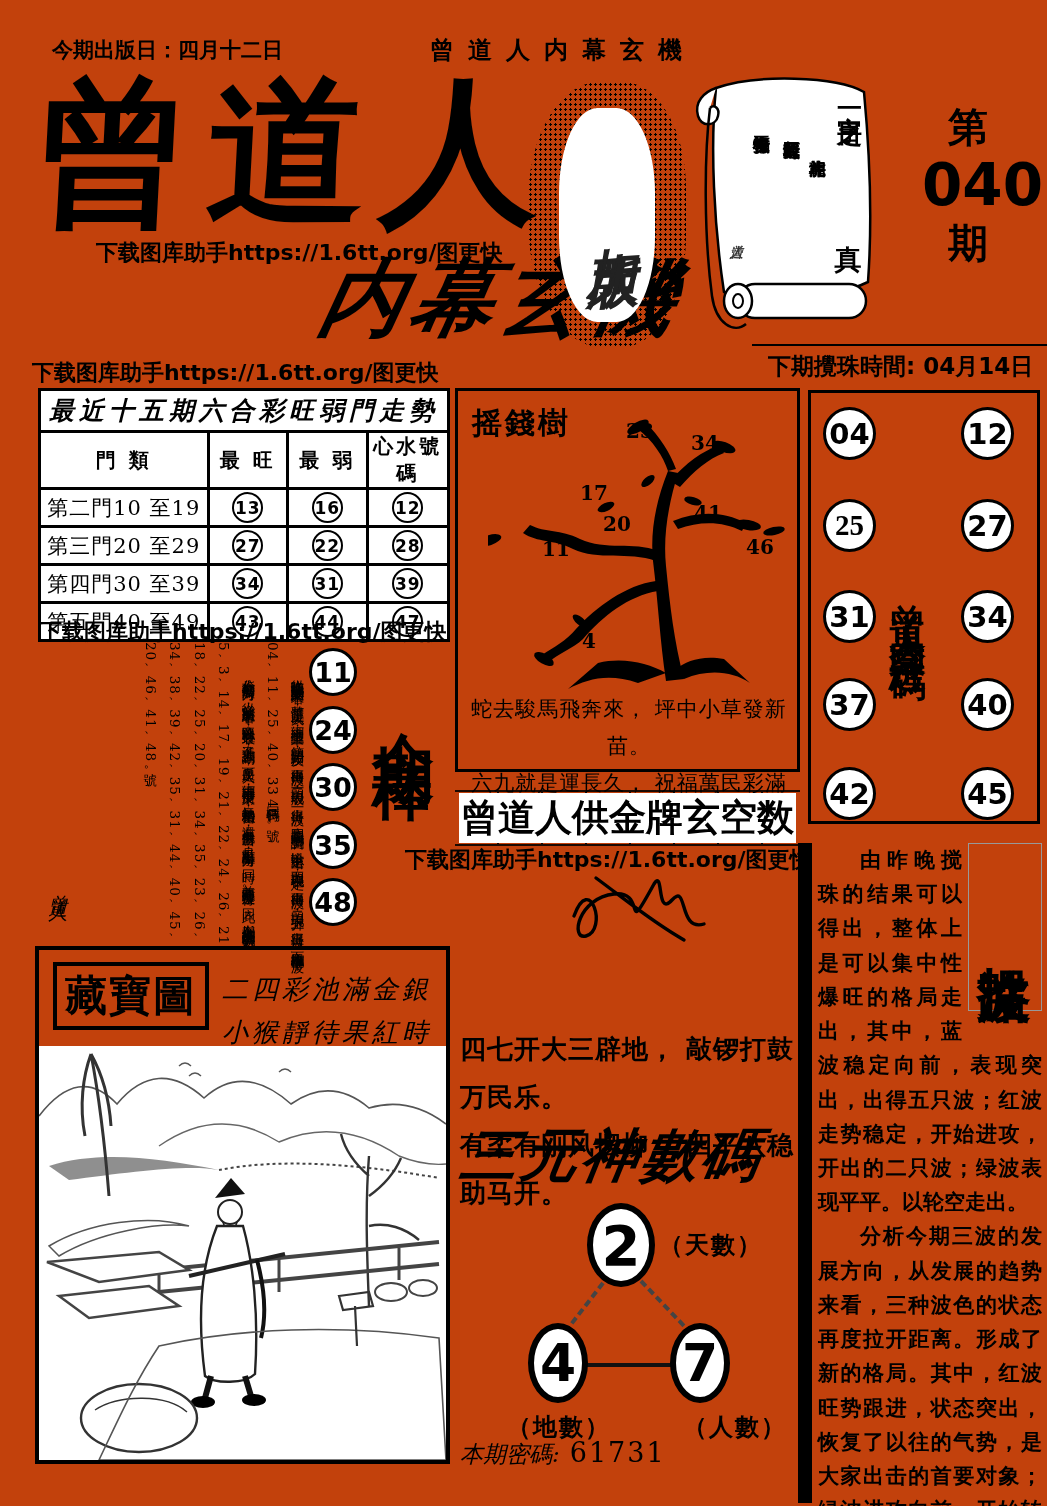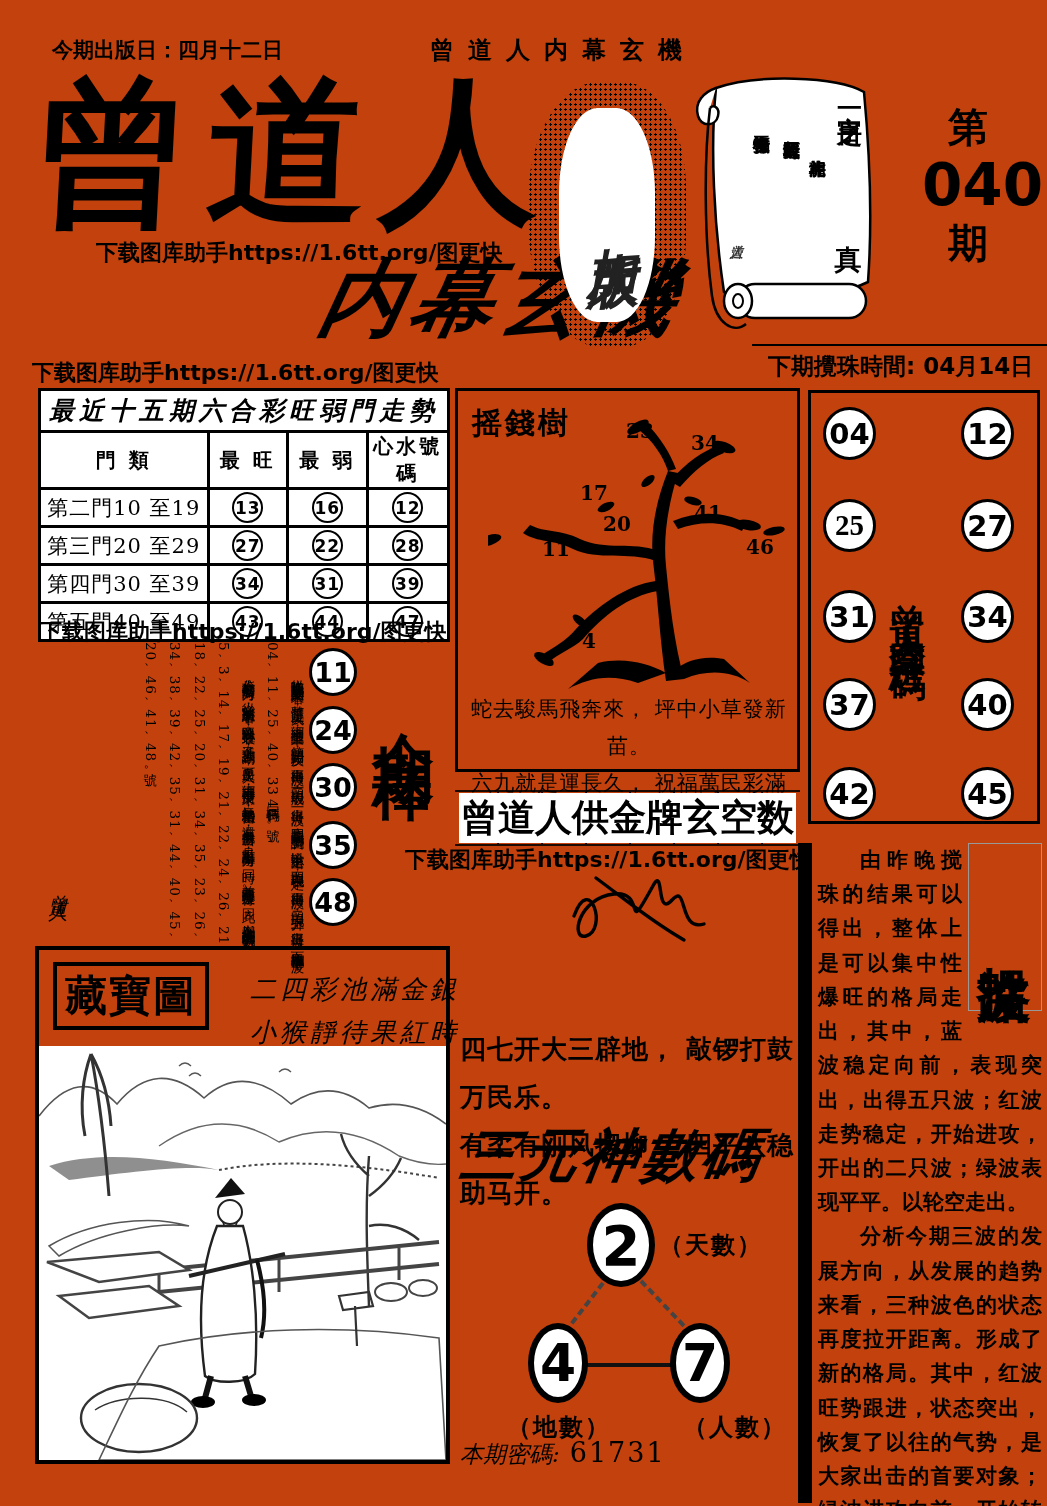--- a/index.html
+++ b/index.html
@@ -106,21 +106,21 @@
                 writing-mode:vertical-rl; text-orientation:upright; font-size:54px;
                 font-weight:900; text-align:center; letter-spacing:2px; line-height:74px;
                 font-family:"DejaVu Sans","Liberation Sans",sans-serif; }
 
   
   .map-box { left:35px; top:946px; width:415px; height:518px; border:4px solid #000; }
   .map-title { position:absolute; left:14px; top:12px; border:4px solid #000; padding:2px 8px;
                font-size:42px; font-weight:900; letter-spacing:2px;
                font-family:"DejaVu Sans","Liberation Sans",sans-serif; }
   .map-poem { position:absolute; left:170px; top:18px; width:236px; font-size:26px;
-              line-height:1.65; font-style:italic; letter-spacing:4px; text-align:center;margin-left:28px; }
+              line-height:1.65; font-style:italic; letter-spacing:4px; text-align:center; }
   .map-art { position:absolute; left:0; top:96px; }
 
   
   .mid-poem { left:460px; top:1025px; width:345px; font-size:26px; font-weight:bold;
               line-height:1.85; letter-spacing:1px; }
   .sanyuan { left:462px; top:1118px; font-size:57px; font-weight:900; font-style:italic;
              transform:skewX(-9deg); letter-spacing:3px;
              font-family:"DejaVu Sans","Liberation Sans",sans-serif; }
   .tri-wrap { left:455px; top:1195px; width:345px; height:240px; }
   .tri-circle { position:absolute; border:6px solid #000; border-radius:50%; background:#fff;

